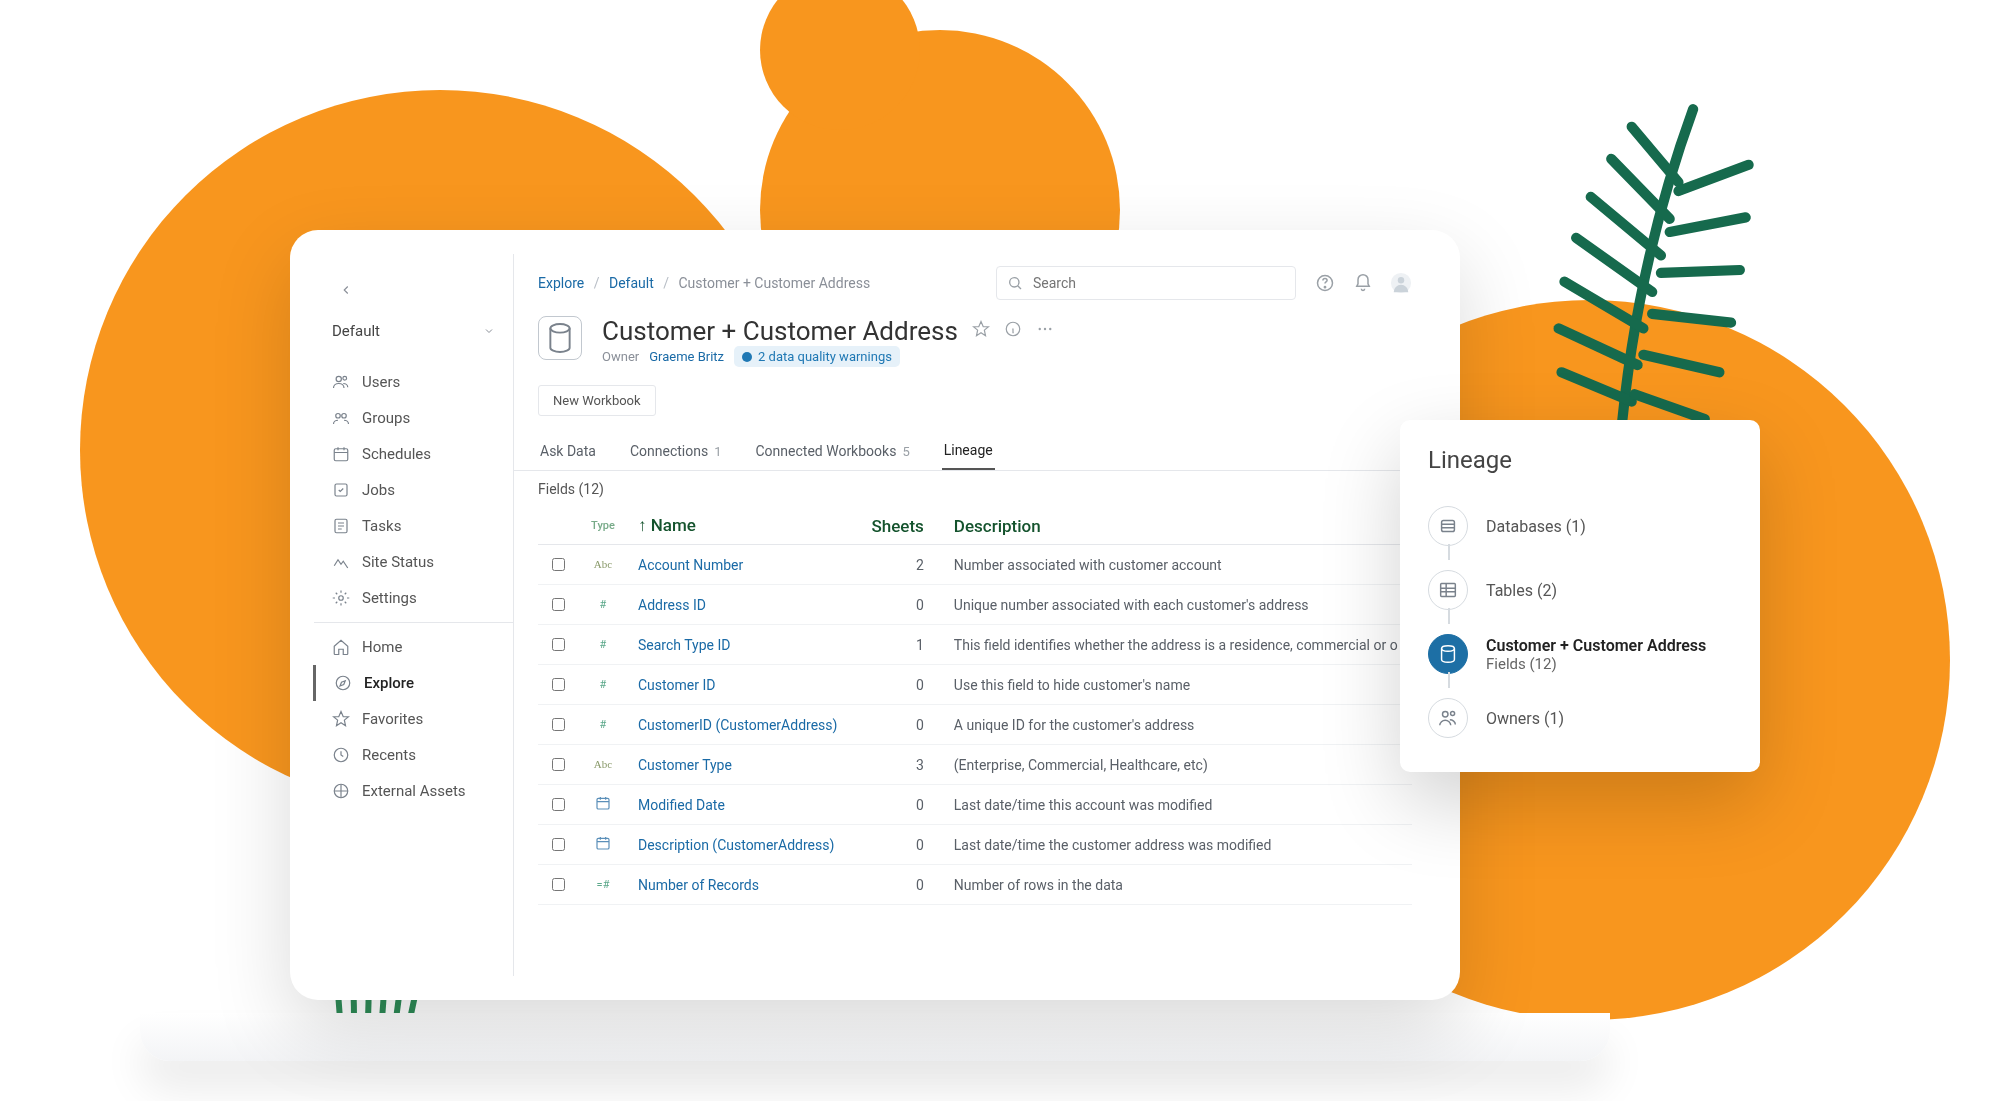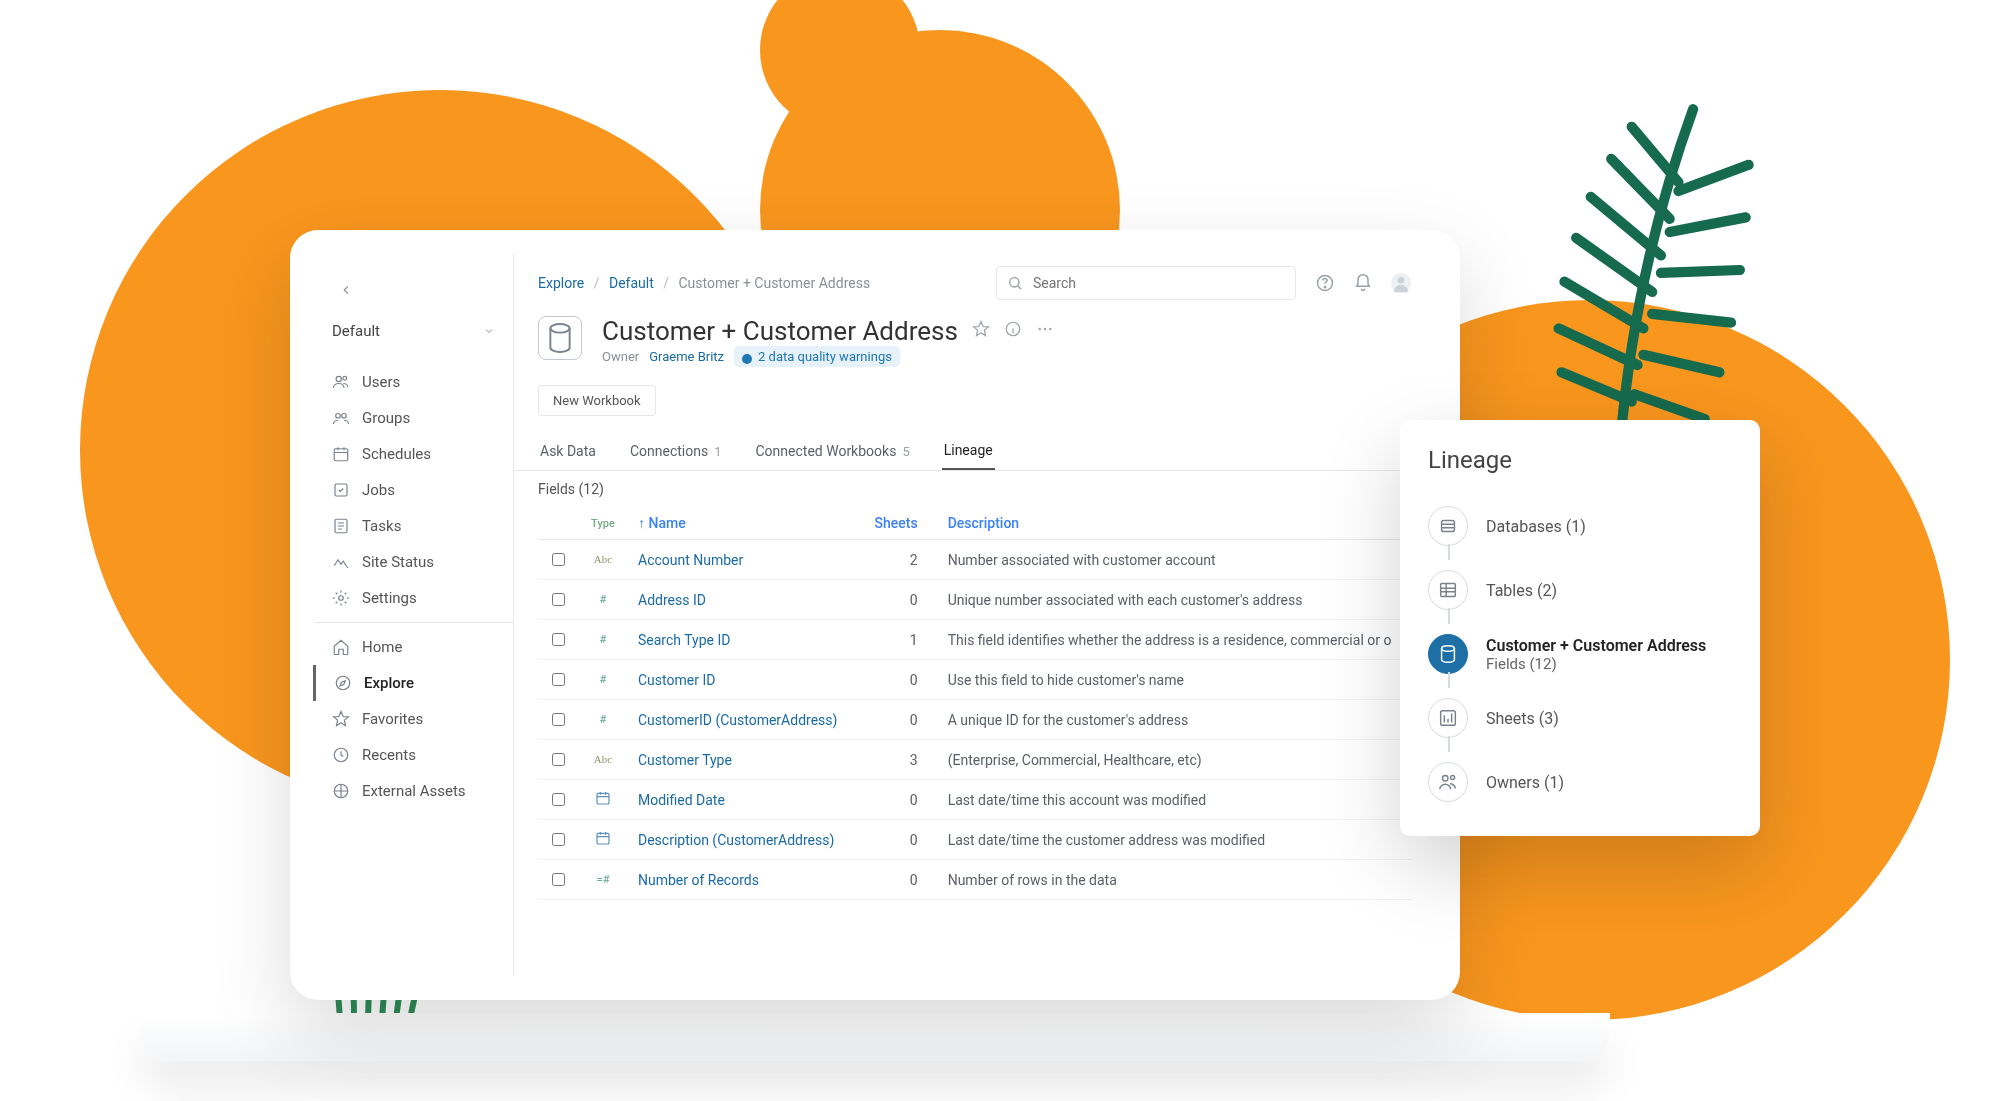--- a/index.html
+++ b/index.html
@@ -53,34 +53,34 @@
   .topicons{display:flex;gap:16px;color:#9aa0a6}
   .topicons span{width:22px;height:22px;display:inline-flex;align-items:center;justify-content:center}
 
   .header{display:flex;align-items:flex-start;gap:20px;padding:10px 24px 6px}
   .ds-icon{width:44px;height:44px;border:1.8px solid #c2c8cf;border-radius:8px;display:flex;align-items:center;justify-content:center;color:#7a828c}
   .title-row{display:flex;align-items:center;gap:14px}
   h1{margin:0;font-weight:400;font-size:26px;color:#333}
   .hicons{display:flex;gap:14px;color:#9aa0a6}
   .meta{font-size:13px;color:#8a8f98;display:flex;align-items:center;gap:10px}
   .meta a{color:var(--link);text-decoration:none}
-  .badge{display:inline-flex;align-items:flex-end;gap:6px;background:#e6f1f9;color:var(--badge);border-radius:5px;padding:3px 8px;font-size:13px}
+  .badge{display:inline-flex;align-items:center;gap:6px;background:#e6f1f9;color:var(--badge);border-radius:5px;padding:3px 8px;font-size:13px}
   .badge .dot{width:10px;height:10px;border-radius:50%;background:var(--badge)}
 
   .new-wb{margin:12px 24px 0;border:1px solid var(--border);background:#fff;padding:7px 14px;font-size:13px;color:#555;border-radius:3px;cursor:pointer;width:max-content}
 
   .tabs{display:flex;gap:30px;padding:0 24px;margin-top:16px;border-bottom:1px solid var(--border);font-size:14px}
   .tab{padding:10px 2px;color:#5a6068;cursor:pointer;display:flex;align-items:center;gap:6px}
   .tab .ct{color:#9aa0a6;font-size:13px}
   .tab.active{color:#222;border-bottom:2px solid #555}
 
   .subhdr{padding:10px 24px;color:#555;font-size:14px}
 
   table{width:100%;border-collapse:collapse;font-size:14px}
-  thead th{text-align:left;font-weight:500;color:#3b82f6;padding:8px 10px;border-bottom:1px solid var(--border);font-size:14px}
+  thead th{text-align:left;font-weight:500;color:#14532d;padding:8px 10px;border-bottom:1px solid var(--border);font-size:17px}
   tbody td{padding:10px;border-bottom:1px solid #f0f2f4;color:#5a6068;white-space:nowrap;overflow:hidden;text-overflow:ellipsis}
   tbody td.name a{color:var(--link);text-decoration:none}
   .chk{width:30px;text-align:center}
   .chk input{accent-color:#888}
   .typecell{width:50px;text-align:center;font-size:11px;color:#7a8}
   .typecell.abc{font-family:Liberation Serif, serif;color:#9a6}
   .sheets{width:70px;text-align:right;padding-right:20px}
   .desc{max-width:440px}
 
   
@@ -456,31 +456,20 @@
           </svg>
         </div>
         <div class="ltxt">
           <div class="t">Customer + Customer Address</div>
           <div class="s">Fields (12)</div>
         </div>
       </div>
       <div class="lnode">
         <div class="lic">
           <svg width="22" height="22" viewBox="0 0 24 24" stroke="currentColor" fill="none" stroke-width="1.6">
-            <rect x="4" y="4" width="16" height="16" rx="2"></rect>
-            <path d="M8 17V9M12 17v-4M16 17V7"></path>
-          </svg>
-        </div>
-        <div class="ltxt">
-          <div class="t">Sheets (3)</div>
-        </div>
-      </div>
-      <div class="lnode">
-        <div class="lic">
-          <svg width="22" height="22" viewBox="0 0 24 24" stroke="currentColor" fill="none" stroke-width="1.6">
             <circle cx="9" cy="8" r="3"></circle>
             <path d="M3 20c0-3 3-5.5 6-5.5S15 17 15 20"></path>
             <circle cx="17" cy="7" r="2.2"></circle>
             <path d="M14 14c3 0 6 2 6 5"></path>
           </svg>
         </div>
         <div class="ltxt">
           <div class="t">Owners (1)</div>
         </div>
       </div>

